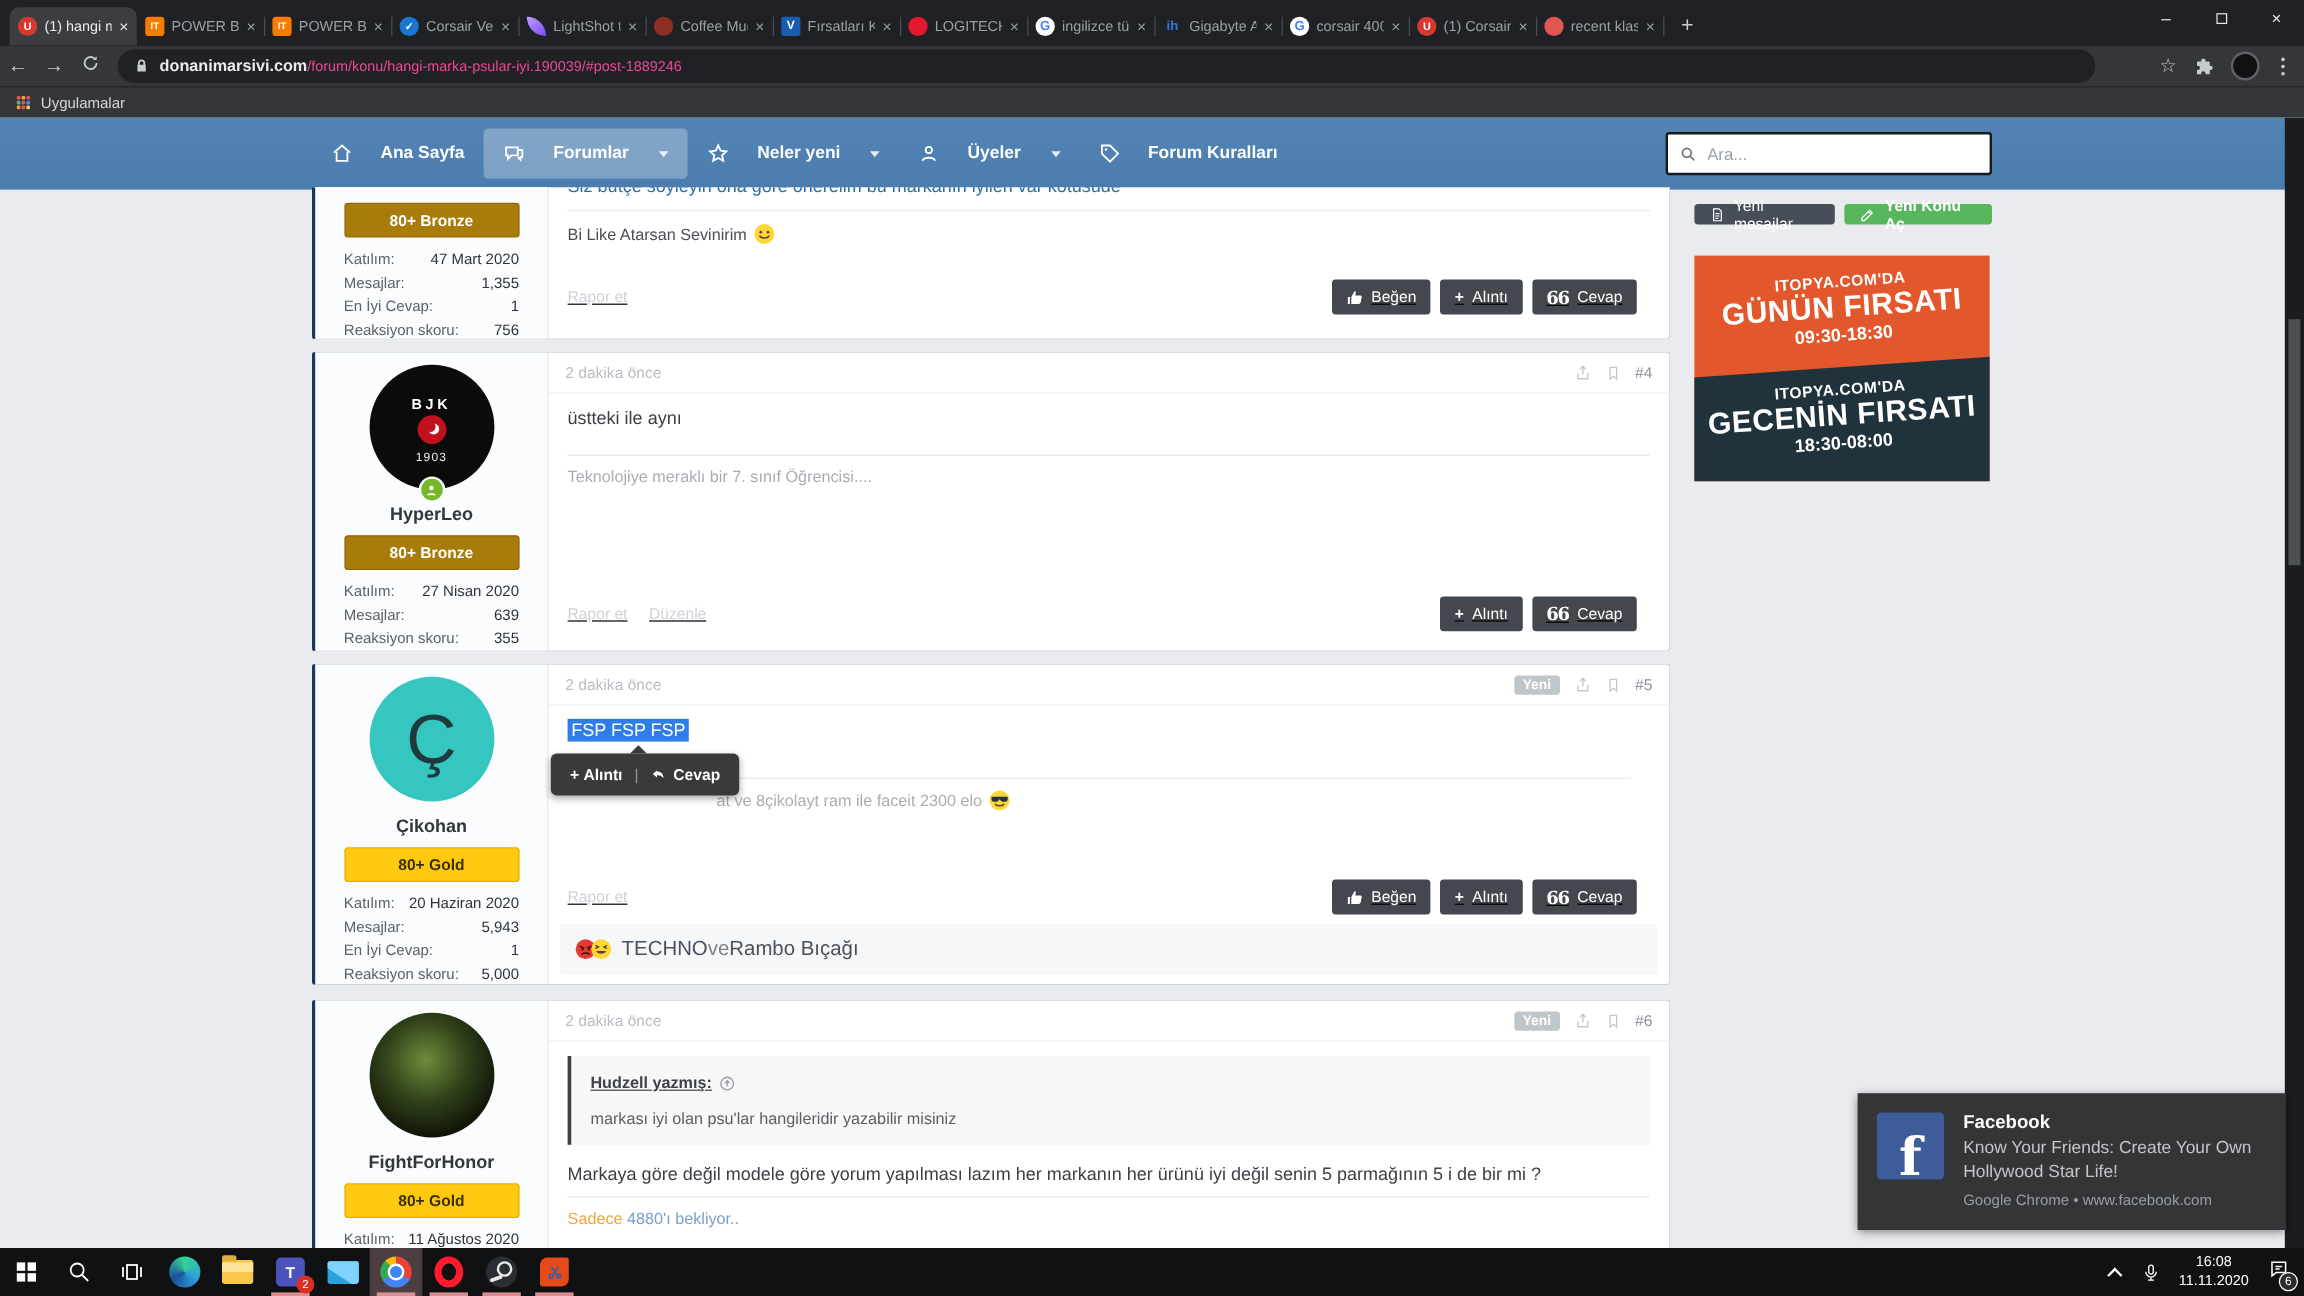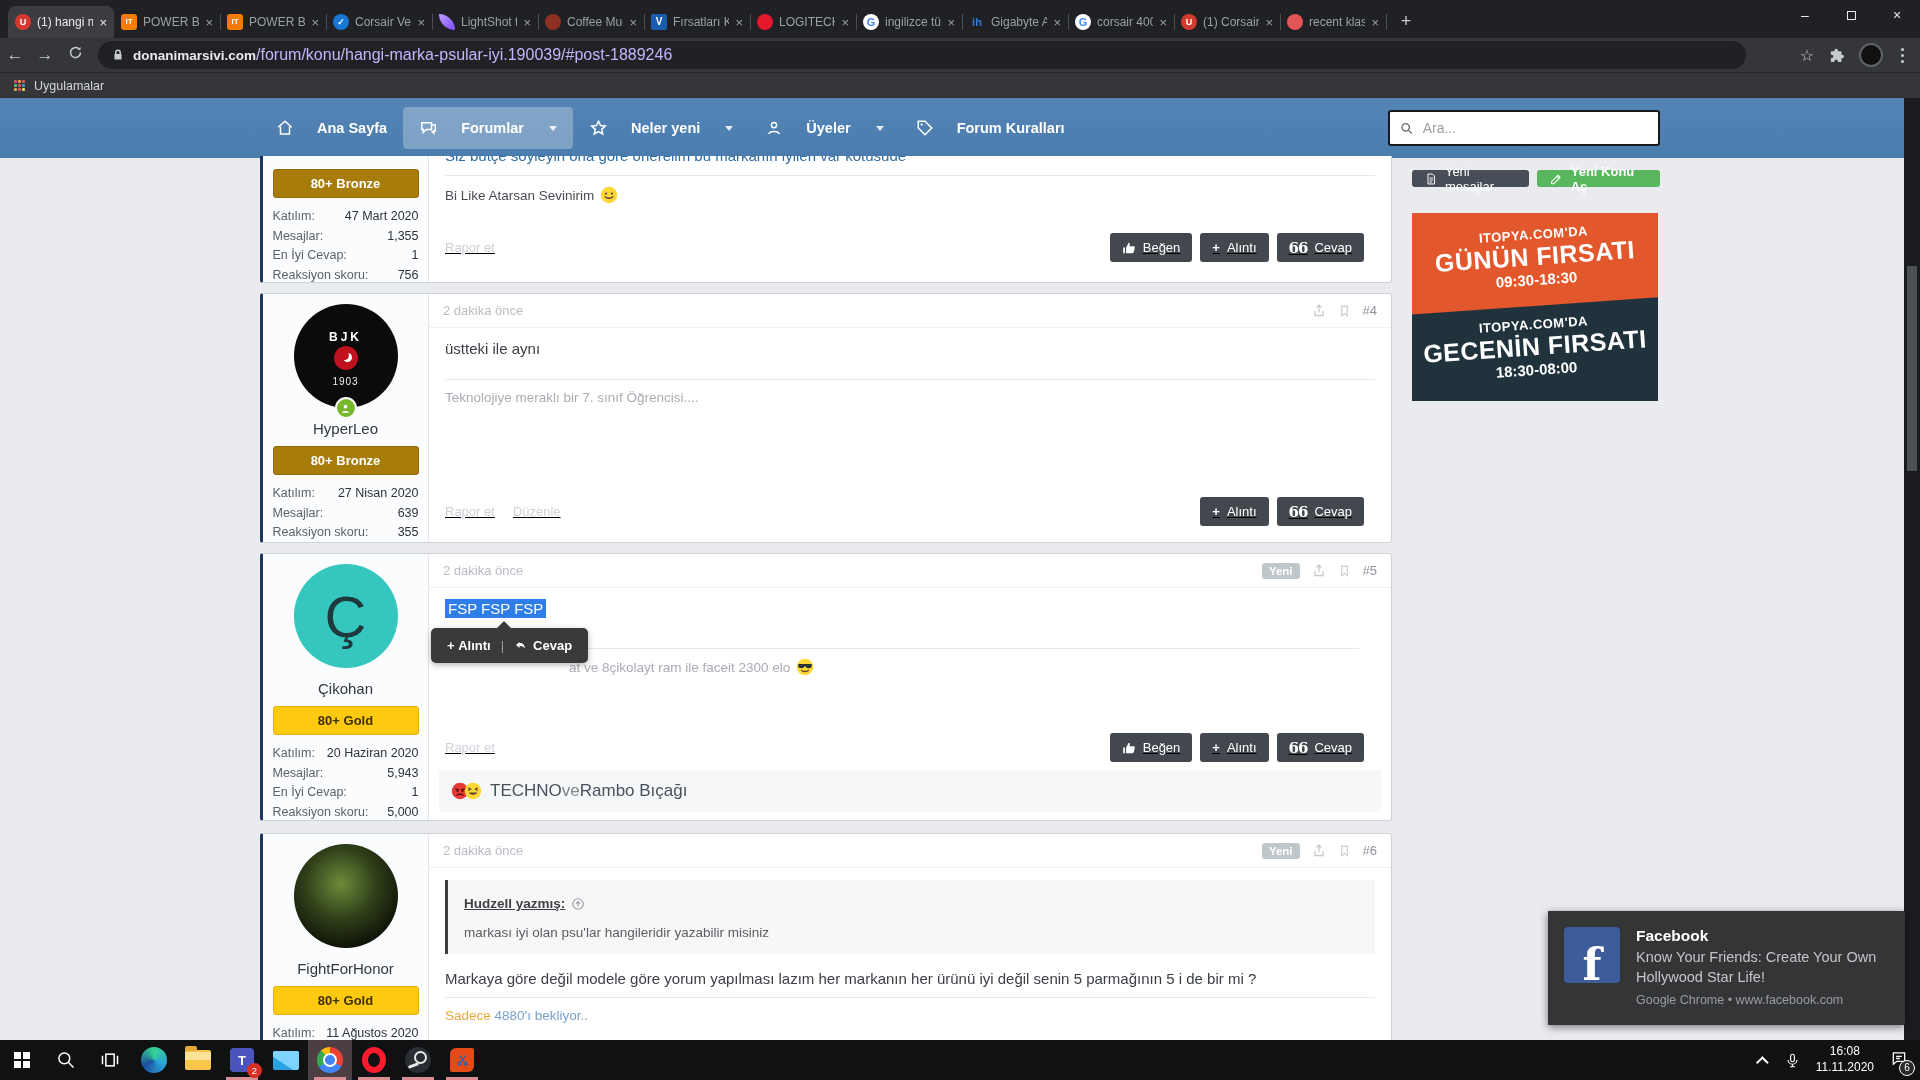--- a/index.html
+++ b/index.html
@@ -29,21 +29,21 @@
   .fv-r2 { background:#e25555; }
   .newtab-btn { width:28px; height:28px; margin:0 0 3px 6px; color:#c8cbd0; font-size:18px; display:flex; align-items:center; justify-content:center; border-radius:50%; }
   .wincontrols { position:absolute; right:0; top:0; height:30px; display:flex; }
   .wc { width:46px; height:30px; display:flex; align-items:center; justify-content:center; color:#e8eaed; font-size:14px; }
   .wc-max i { display:block; width:9px; height:9px; border:1px solid #e8eaed; }
 
   #toolbar { position:absolute; top:38px; left:0; width:1920px; height:34px; background:#35363a; display:flex; align-items:center; }
   .navbtn { width:30px; text-align:center; color:#c7cbd0; font-size:17px; }
   .omnibox { margin-left:8px; width:1648px; height:28px; background:#202124; border-radius:14px; display:flex; align-items:center; padding:0 14px; gap:9px; }
   .omni-domain { color:#e8eaed; font-size:13.5px; font-weight:bold;margin-top:44px; }
-  .omni-path { color:#c4b5fd; font-size:16px; }
+  .omni-path { color:#ec4899; font-size:12px; }
   .tool-right { margin-left:auto; display:flex; align-items:center; gap:14px; padding-right:12px; }
   .star { color:#c7cbd0; font-size:16px; }
   .profile-dot { width:24px; height:24px; border-radius:50%; background:#111; border:2px solid #5f6368; }
   .kebab { display:inline-block; width:3px; height:3px; border-radius:50%; background:#c7cbd0;
     box-shadow:0 -6px 0 #c7cbd0, 0 6px 0 #c7cbd0; margin:0 4px; }
 
   #bookmarkbar { position:absolute; top:72px; left:0; width:1920px; height:26px; background:#35363a;
     border-top:1px solid #27282b; display:flex; align-items:center; padding-left:14px; gap:8px; }
   .appsgrid { width:12px; height:12px; display:grid; grid-template-columns:repeat(3,3px); grid-template-rows:repeat(3,3px); gap:1px; }
   .appsgrid i { border-radius:1px; }
@@ -65,35 +65,35 @@
   .searchbox input { border:none; outline:none; width:100%; font-size:14px; color:#333; font-family:inherit; background:transparent; }
   .searchbox input::placeholder { color:#9aa0a6; }
 
   
   #vscroll { position:absolute; right:0; top:0; width:16px; height:942px; background:#1b1c1f; z-index:40; }
   #vthumb { position:absolute; left:3px; width:10px; top:168px; height:205px; background:#4d5156; }
 
   
   .card { position:absolute; left:260px; width:1132px; background:#fff; border:1px solid #cdd2d8;
     border-left:3px solid #1a365e; border-radius:3px; display:flex; }
-  .userpanel { width:166px; background:#fbfcfd; border-right:1px solid #e4e7ea; flex:none;
+  .userpanel { width:194px; background:#fbfcfd; border-right:1px solid #e4e7ea; flex:none;
     display:flex; flex-direction:column; align-items:center; padding-top:10px; }
   .avatar { width:104px; height:104px; border-radius:50%; position:relative; flex:none; }
   .av-bjk { background:#0b0b0b; }
   .av-bjk .bjk-t { position:absolute; top:26px; width:100%; text-align:center; color:#fff; font-size:12px; font-weight:bold; letter-spacing:3px; }
   .av-bjk .bjk-c { position:absolute; top:42px; left:40px; width:24px; height:24px; border-radius:50%; background:#c0111f; }
   .av-bjk .bjk-c::after { content:""; position:absolute; left:6px; top:5px; width:9px; height:9px; border-radius:50%;
     background:transparent; box-shadow:3px 2px 0 0 #fff; }
   .av-bjk .bjk-y { position:absolute; top:72px; width:100%; text-align:center; color:#eee; font-size:10px; letter-spacing:1px; }
   .online-dot { position:absolute; left:50%; bottom:-11px; transform:translateX(-50%); width:22px; height:22px;
     border-radius:50%; background:#76b82a; border:2px solid #fbfcfd; display:flex; align-items:center; justify-content:center; }
   .av-c { background:#35c6bf; display:flex; align-items:center; justify-content:center;
     color:#1f3a3d; font-size:58px; font-weight:400; }
   .av-face { background:radial-gradient(circle at 45% 38%, #6f8b3a 0%, #31421a 40%, #0c0f06 78%); }
-  .uname { margin-top:12px; font-weight:normal; font-size:15px; color:#33373c; }
+  .uname { margin-top:12px; font-weight:bold; font-size:15px; color:#33373c; }
   .ubadge { margin-top:9px; width:146px; text-align:center; padding:6px 0; border-radius:3px; font-size:13px; font-weight:bold; }
   .badge-bronze { background:#a87c0a; color:#fff; border:1px solid #8f6a06; }
   .badge-gold { background:#ffc90f; color:#3a3000; border:1px solid #e3af00; }
   .ustats { width:146px; margin-top:9px; font-size:12.5px; }
   .ustat { display:flex; justify-content:space-between; line-height:19.5px; }
   .ustat .sl { color:#5c6167; }
   .ustat .sv { color:#2f3338; }
 
   .main { flex:1; position:relative; }
   .phead { height:34px; display:flex; align-items:center; padding:0 14px; border-bottom:1px solid #f0f1f3;

